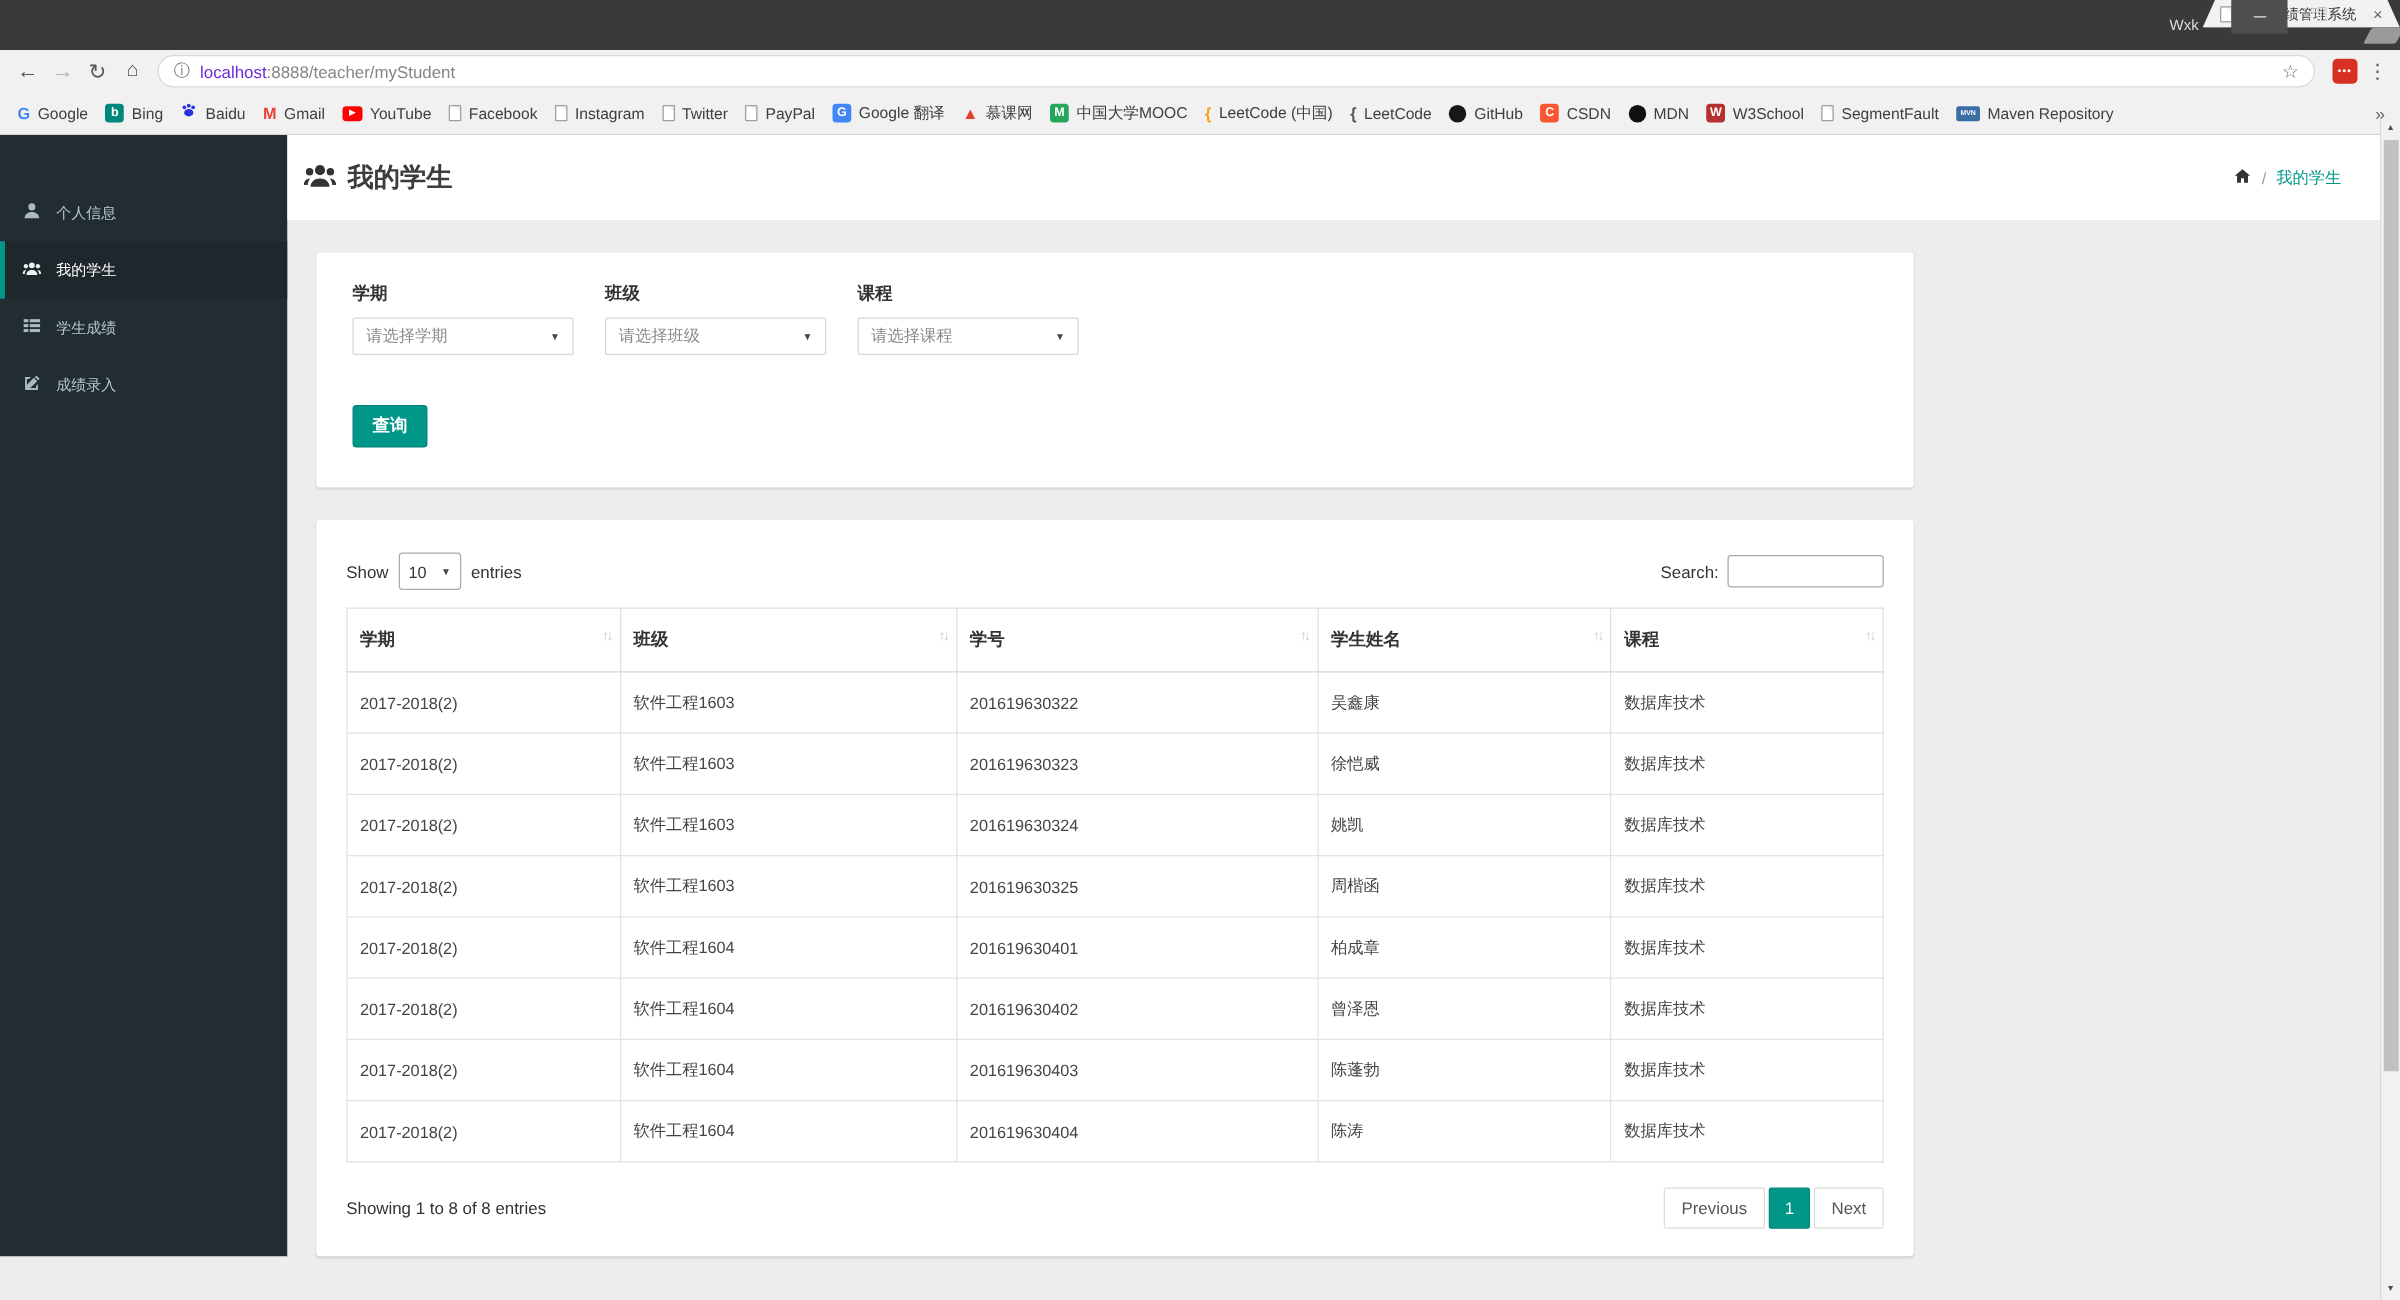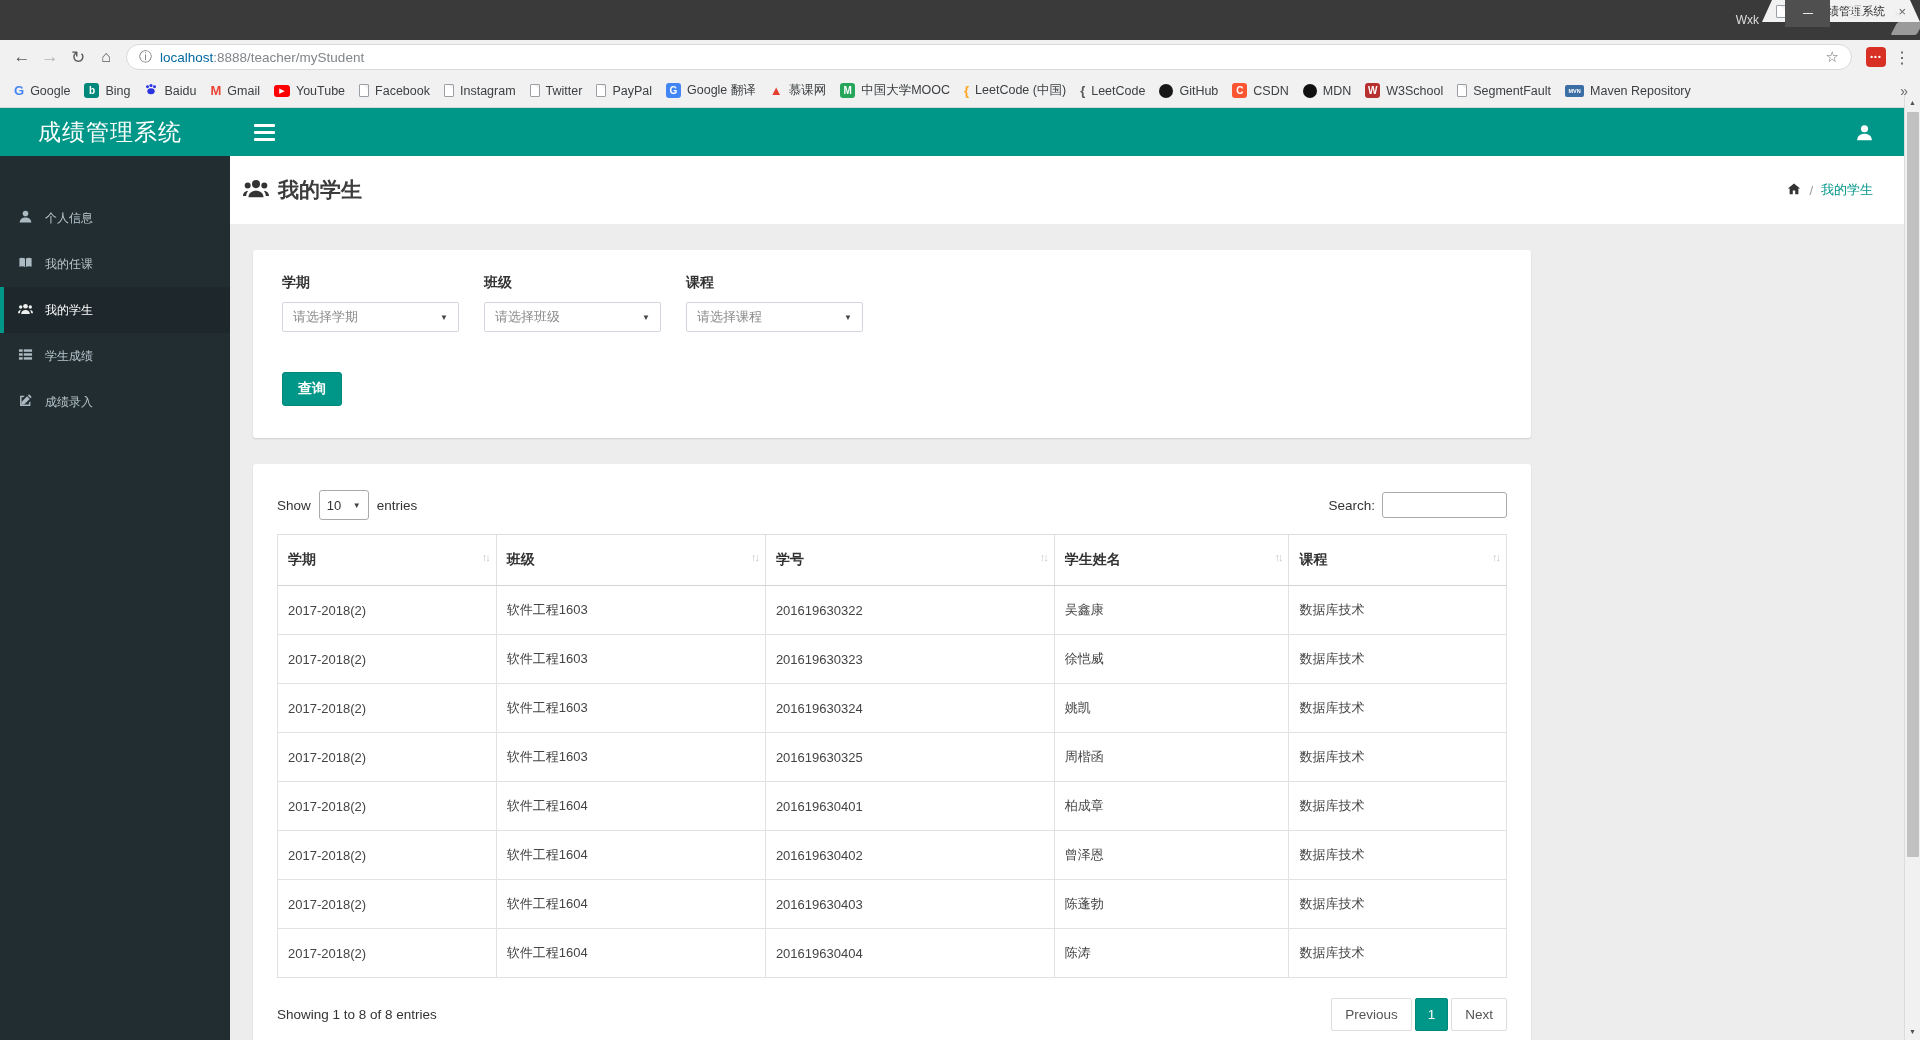--- a/index.html
+++ b/index.html
@@ -25,21 +25,21 @@
         border-top:1px solid #e8e8e8; border-right:1px solid #e8e8e8; }
   .wc.close { font-size:14px; }
 
   .toolbar { height:34px; background:var(--toolbar_bg); display:flex; align-items:center; padding:0 8px; }
   .nav-ico { width:28px; text-align:center; font-size:17px; color:#595959; }
   .nav-ico.disabled { color:#b2b2b2; }
   .nav-ico.home { font-size:16px; }
   .urlbar { flex:1; height:26px; background:#fff; border:1px solid #d9d9d9; border-radius:13px;
             display:flex; align-items:center; margin:0 6px; padding:0 12px; }
   .info-ico { color:#757575; font-size:13px; margin-right:8px; }
-  .url-host { font-size:13.5px; color:#0369a1; }
+  .url-host { font-size:13.5px; color:#6d28d9; }
   .url-path { font-size:13.5px; color:#80868b; }
   .star-ico { margin-left:auto; color:#6a6a6a; font-size:15px; }
   .ext-ico { width:20px; height:20px; background:#d93025; border-radius:4px; margin-left:8px;
              color:#fff; font-size:8px; letter-spacing:1px; text-align:center; line-height:20px; font-weight:bold; }
   .menu-dots { width:20px; text-align:center; font-size:16px; color:#555; margin-left:6px; }
 
   .bookmarks { height:34px; background:var(--toolbar_bg); border-bottom:1px solid #d6d6d6;
                display:flex; align-items:center; padding-left:12px; gap:10px; }
   .bm { display:flex; align-items:center; gap:6px; padding:2px 2px; white-space:nowrap; }
   .bm-label { font-size:12.5px; color:#3c4043; }
@@ -254,52 +254,31 @@
         <span class="page-ico"></span>
         <span class="bm-label">SegmentFault</span>
       </div>
       <div class="bm">
         <span class="fav-mvn" style="background: rgb(59, 110, 165); color: rgb(255, 255, 255);">MVN</span>
         <span class="bm-label">Maven Repository</span>
       </div>
       <span class="bm-overflow">»</span>
     </div>
 
-  <div class="app-header">
-    <div class="brand">成绩管理系统</div>
-    <div class="hamburger">
-        <span></span>
-        <span></span>
-        <span></span>
-      </div>
-    <div class="header-user">
-        <svg viewBox="0 0 16 16" fill="currentColor">
-          <circle cx="8" cy="4.8" r="3"></circle>
-          <path d="M1.8 14.5c0-3.4 2.8-5.4 6.2-5.4s6.2 2 6.2 5.4z"></path>
-        </svg>
-      </div>
-  </div>
 
   <div class="layout">
 
     <aside class="sidebar">
       <nav class="menu" id="sidebar-menu">
           <div class="menu-item">
             <span><svg viewBox="0 0 16 16" fill="currentColor">
                 <circle cx="8" cy="4.8" r="3"></circle>
                 <path d="M1.8 14.5c0-3.4 2.8-5.4 6.2-5.4s6.2 2 6.2 5.4z"></path>
               </svg></span>
             <span>个人信息</span>
-          </div>
-          <div class="menu-item">
-            <span><svg viewBox="0 0 16 16" fill="currentColor">
-                <path d="M1.5 3.5c2-.8 4-.8 6 .3v9c-2-1.1-4-1.1-6-.3z"></path>
-                <path d="M14.5 3.5c-2-.8-4-.8-6 .3v9c2-1.1 4-1.1 6-.3z"></path>
-              </svg></span>
-            <span>我的任课</span>
           </div>
           <div class="menu-item active">
             <span><svg viewBox="0 0 20 16" fill="currentColor">
                 <circle cx="10" cy="5" r="3.1"></circle>
                 <path d="M4.2 15.2c0-3.2 2.6-5.1 5.8-5.1s5.8 1.9 5.8 5.1z"></path>
                 <circle cx="3.6" cy="6" r="2.3"></circle>
                 <path d="M0 14.2c0-2.5 1.7-4 4-4.1-.9 1.1-1.5 2.5-1.6 4.1z"></path>
                 <circle cx="16.4" cy="6" r="2.3"></circle>
                 <path d="M20 14.2c0-2.5-1.7-4-4-4.1.9 1.1 1.5 2.5 1.6 4.1z"></path>
               </svg></span>

